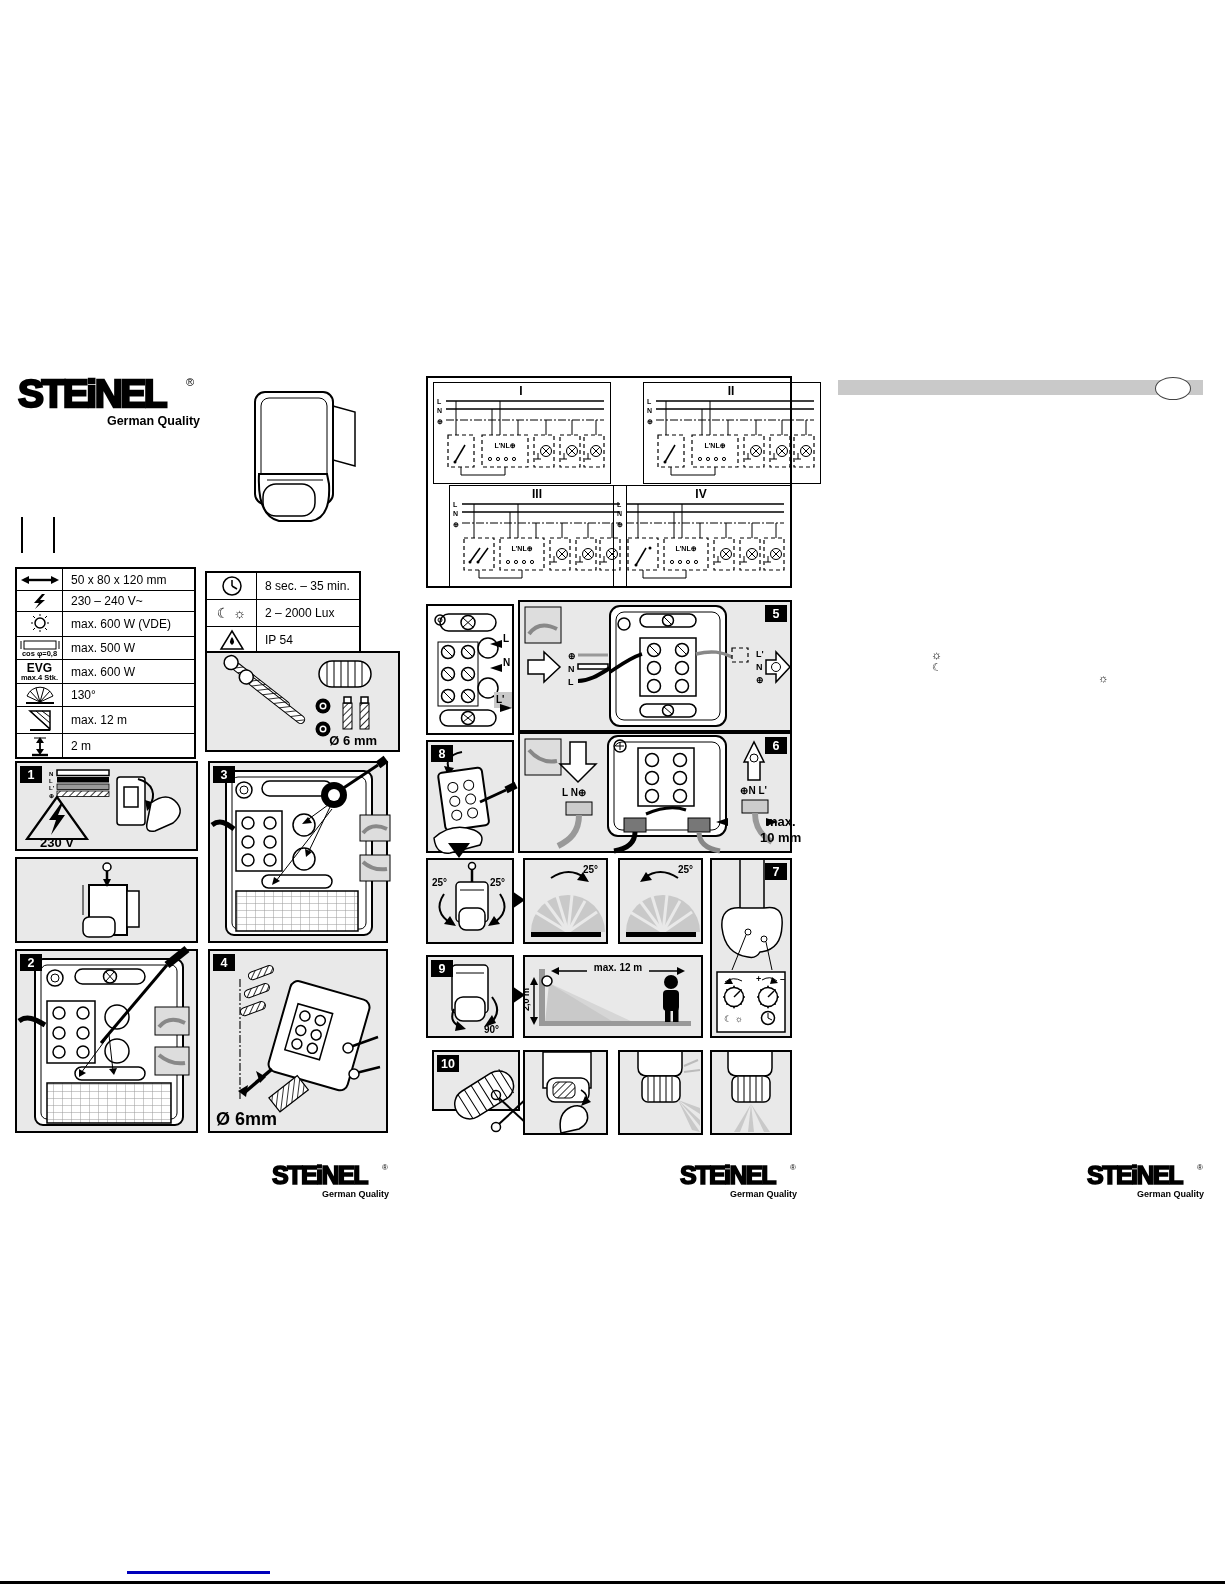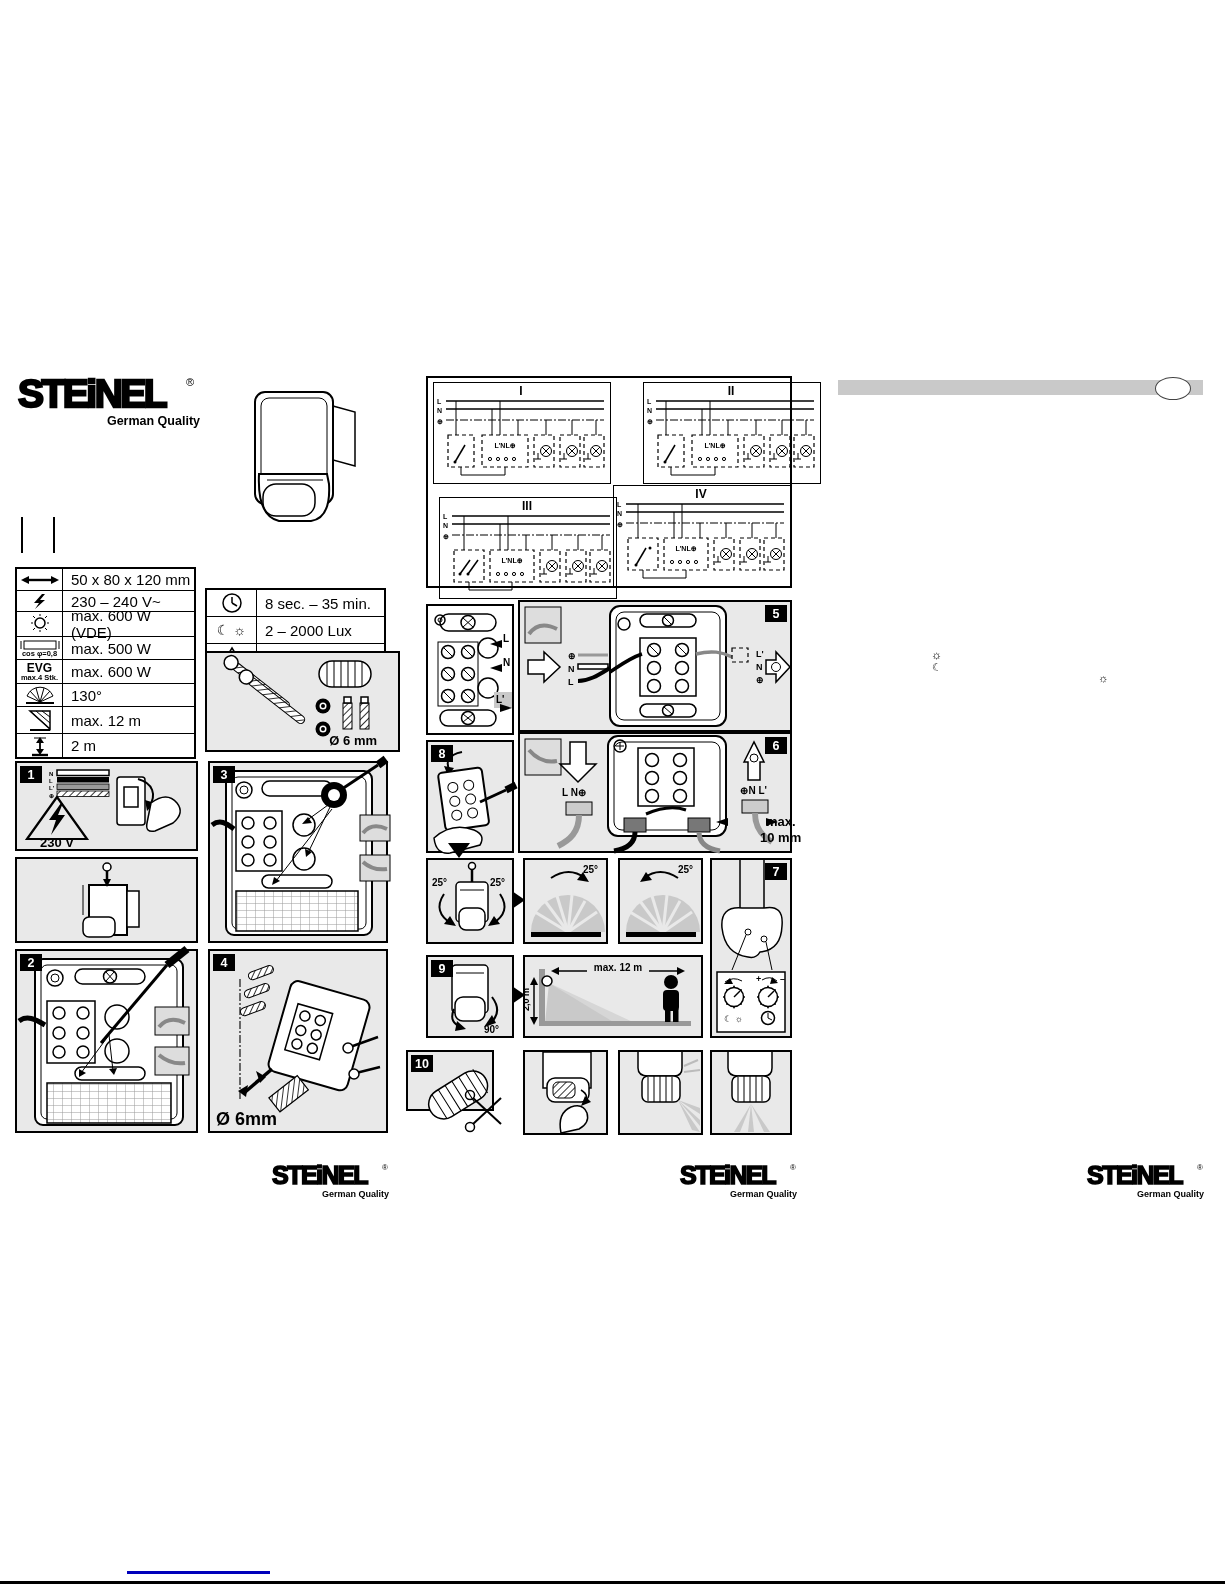--- a/index.html
+++ b/index.html
@@ -23,21 +23,21 @@
   .fb{fill:#000;stroke:none}
   .fg{fill:#c9c9c9;stroke:none}
   .wire{stroke:#888;stroke-width:4;fill:none}
   .tiny{font-size:7px;font-weight:bold}
   .t9{font-size:9px;font-weight:bold}
   .t10{font-size:10px;font-weight:bold}
   .t13{font-size:13px;font-weight:bold}
   .qlab{font-size:12px;font-weight:bold;text-anchor:middle}
   .spec{position:absolute;display:grid;grid-template-columns:46px 1fr;border:2px solid #000;background:#fff;box-sizing:border-box;}
   .spec .ic{border-right:1.5px solid #000;display:flex;flex-direction:column;align-items:center;justify-content:center;box-sizing:border-box;}
-  .spec .vl{display:flex;align-items:center;padding-left:8px;font-size:15px;box-sizing:border-box;}
+  .spec .vl{display:flex;align-items:center;padding-left:8px;font-size:12px;box-sizing:border-box;}
   .spec .bt{border-top:1.5px solid #000;}
   .iclab{font-size:7.5px;font-weight:bold;line-height:7px;}
   .icbig{font-size:12px;font-weight:bold;line-height:12px;}
   .tri-r{position:absolute;width:0;height:0;border-top:9px solid transparent;border-bottom:9px solid transparent;border-left:13px solid #000;}
   .tri-d{position:absolute;width:0;height:0;border-left:11px solid transparent;border-right:11px solid transparent;border-top:15px solid #000;}
   .pgicon{position:absolute;font-size:12px;}
 </style>
 </head>
 <body>
 
@@ -142,21 +142,21 @@
           <line x1="10" y1="3" x2="10" y2="17" stroke="#000" stroke-width="1.8"></line>
           <polygon points="10,1 6,7 14,7" class="fb"></polygon>
           <polygon points="10,19 6,13 14,13" class="fb"></polygon>
           <line x1="2" y1="19" x2="18" y2="19" stroke="#000" stroke-width="2.4"></line>
           <line x1="4" y1="2" x2="16" y2="2" class="w1"></line>
         </svg>
   </div>
   <div class="vl bt" style="height:24px;">2 m</div>
 </div>
 
-<div class="spec" style="left:205px;top:588px;width:181px;grid-template-columns:50px 1fr;">
+<div class="spec" style="left:205px;top:571px;width:156px;grid-template-columns:50px 1fr;">
   <div class="ic" style="height:26px;">
     <svg width="22" height="22">
           <circle cx="11" cy="11" r="9" class="w15"></circle>
           <line x1="11" y1="11" x2="11" y2="5" class="w15"></line>
           <line x1="11" y1="11" x2="16" y2="14" class="w15"></line>
         </svg>
   </div>
   <div class="vl" style="height:26px;">8 sec. – 35 min.</div>
   <div class="ic bt" style="height:27px;flex-direction:row;gap:4px;">
     <span style="font-size:14px;">☾</span>
@@ -481,21 +481,21 @@
           <line x1="58" y1="26" x2="58" y2="52" class="w1"></line>
           <line x1="66" y1="18" x2="66" y2="52" class="w1"></line>
       <line x1="84" y1="37" x2="84" y2="52" class="w1"></line>
           <line x1="112" y1="37" x2="112" y2="52" class="w1"></line>
           <line x1="138" y1="37" x2="138" y2="52" class="w1"></line>
           <line x1="162" y1="37" x2="162" y2="52" class="w1"></line>
       <path d="M27 84 V92 H71 V84" class="w1"></path>
     </svg>
   </div>
 
-  <div class="abs" style="left:11px;top:107px;width:176px;height:100px;border:1.5px solid #000;margin-top:12px;">
+  <div class="abs" style="left:21px;top:107px;width:176px;height:100px;border:1.5px solid #000;">
     <svg width="173" height="97">
       <text x="87" y="12" class="qlab">III</text>
       <text x="3" y="21" class="tiny">L</text>
           <text x="3" y="30" class="tiny">N</text>
           <text x="3" y="41" class="tiny">⊕</text>
       <line x1="12" y1="18" x2="170" y2="18" class="w15"></line>
           <line x1="12" y1="26" x2="170" y2="26" class="w15"></line>
           <line x1="12" y1="37" x2="170" y2="37" class="dashdot"></line>
       <rect x="14" y="52" width="30" height="32" class="dash"></rect>
           <line x1="20" y1="76" x2="30" y2="62" class="w15"></line>
@@ -891,21 +891,21 @@
     <text transform="rotate(-90 4 54)" x="4" y="54" class="t9">2,0 m</text>
     <g>
       <circle cx="146" cy="25" r="7" class="fb"></circle>
       <rect x="138" y="33" width="16" height="21" rx="4" class="fb"></rect>
       <rect x="140" y="52" width="5.5" height="13" class="fb"></rect>
       <rect x="148" y="52" width="5.5" height="13" class="fb"></rect>
     </g>
   </svg>
 </div>
 
-<div class="panel" style="left:406px;top:1050px;width:88px;height:61px;padding-left:15px;">
+<div class="panel" style="left:432px;top:1050px;width:88px;height:61px;padding-left:15px;">
   <div class="badge tl">10</div>
   <svg width="84" height="81">
     <g transform="rotate(-32 38 40)">
       <rect x="2" y="26" width="64" height="30" rx="15" class="fw"></rect>
       <path d="M12 27 V55 M20 26 V56 M28 26 V56 M36 26 V56 M44 26 V56 M52 26 V56 M60 27 V55" class="w1"></path>
     </g>
     <g>
       <line x1="50" y1="46" x2="78" y2="72" class="w2"></line>
       <line x1="50" y1="72" x2="78" y2="46" class="w2"></line>
       <circle cx="47" cy="43" r="4.5" class="w15"></circle>

